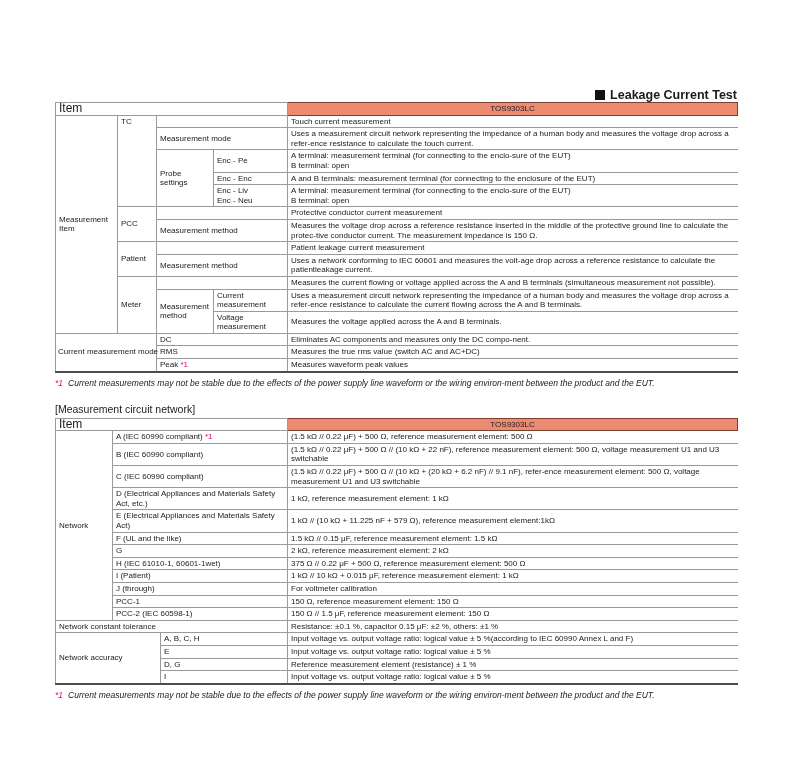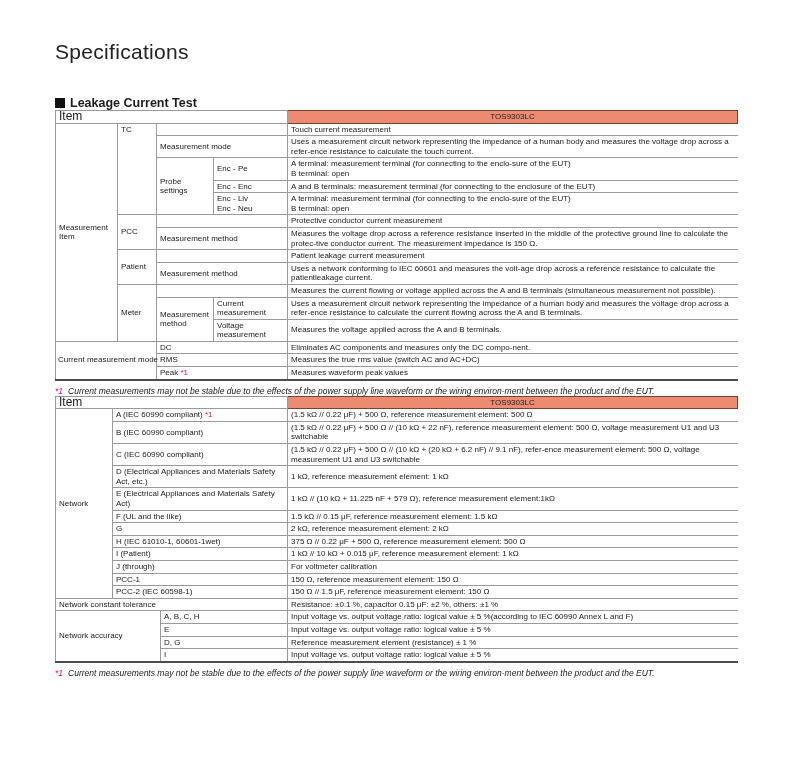--- a/index.html
+++ b/index.html
@@ -1,19 +1,19 @@
 <!DOCTYPE html>
 <html style="--model-header-bg: #EC8B72; --model-header-border: #7A4030; --accent: #E6007E;"><head>
 <meta charset="utf-8">
 <style>
   html,body{margin:0;padding:0;background:#fff;}
   body{width:786px;height:758px;font-family:"Liberation Sans",sans-serif;color:#1b1b1b;overflow:hidden;}
   .content{padding:40px 0 0 55px;width:682px;}
   .page-title{font-size:21px;font-weight:400;margin:0;letter-spacing:.3px;color:#222;}
-  .section-heading{margin-top:32px;font-size:12.5px;font-weight:bold;display:flex;align-items:center;gap:5px;}
+  .section-heading{margin-top:48px;font-size:12.5px;font-weight:bold;display:flex;align-items:center;gap:5px;justify-content:flex-end;}
   .bullet{display:inline-block;width:10px;height:10px;background:#111;}
   .tbl-caption{margin-top:19px;margin-bottom:3px;font-size:10.5px;}
   .tbl-caption.second{margin-top:15px;}
   table{border-collapse:collapse;table-layout:fixed;width:682px;
         border-top:1px solid #4d4d4d;border-left:1px solid #6e6e6e;border-bottom:2px solid #4d4d4d;}
   td{border:1px solid #9a9a9a;padding:1px 3px;font-size:8px;line-height:9.6px;
      vertical-align:middle;white-space:pre-line;word-wrap:break-word;}
   td.val{border-right:none;}
   td.hdr-item{font-size:12px;}
   td.model{background:var(--model-header-bg,#EC8B72);border:1px solid var(--model-header-border,#7A4030);
@@ -22,21 +22,20 @@
   td.nowrap{white-space:nowrap;padding:9px 2px;}
   .accent{color:var(--accent,#E6007E);}
   .footnote{margin-top:5px;font-size:8.5px;line-height:10px;font-style:italic;}
   .footnote .accent{margin-right:5px;}
 </style>
 </head>
 <body>
 
 <div class="content">
 
-  <h1 class="page-title">Specifications</h1>
 
   <div class="section-heading">
     <span class="bullet"></span>
     <span>Leakage Current Test</span>
   </div>
 
 
   <table>
     <colgroup>
         <col style="width:62px">
@@ -126,20 +125,21 @@
       <td colspan="2"><span>Peak </span><span class="accent">*1</span></td>
       <td class="val">Measures waveform peak values</td>
     </tr>
   </tbody>
     </table>
 
   <div class="footnote">
     <span class="accent">*1</span><span>Current measurements may not be stable due to the effects of the power supply line waveform or the wiring environ-ment between the product and the EUT.</span>
   </div>
 
+  <div class="tbl-caption second">[Measurement circuit network]</div>
 
   <table>
     <colgroup>
         <col style="width:57px">
         <col style="width:48px">
         <col style="width:127px">
         <col style="width:450px">
       </colgroup>
     <tbody>
         <tr>

